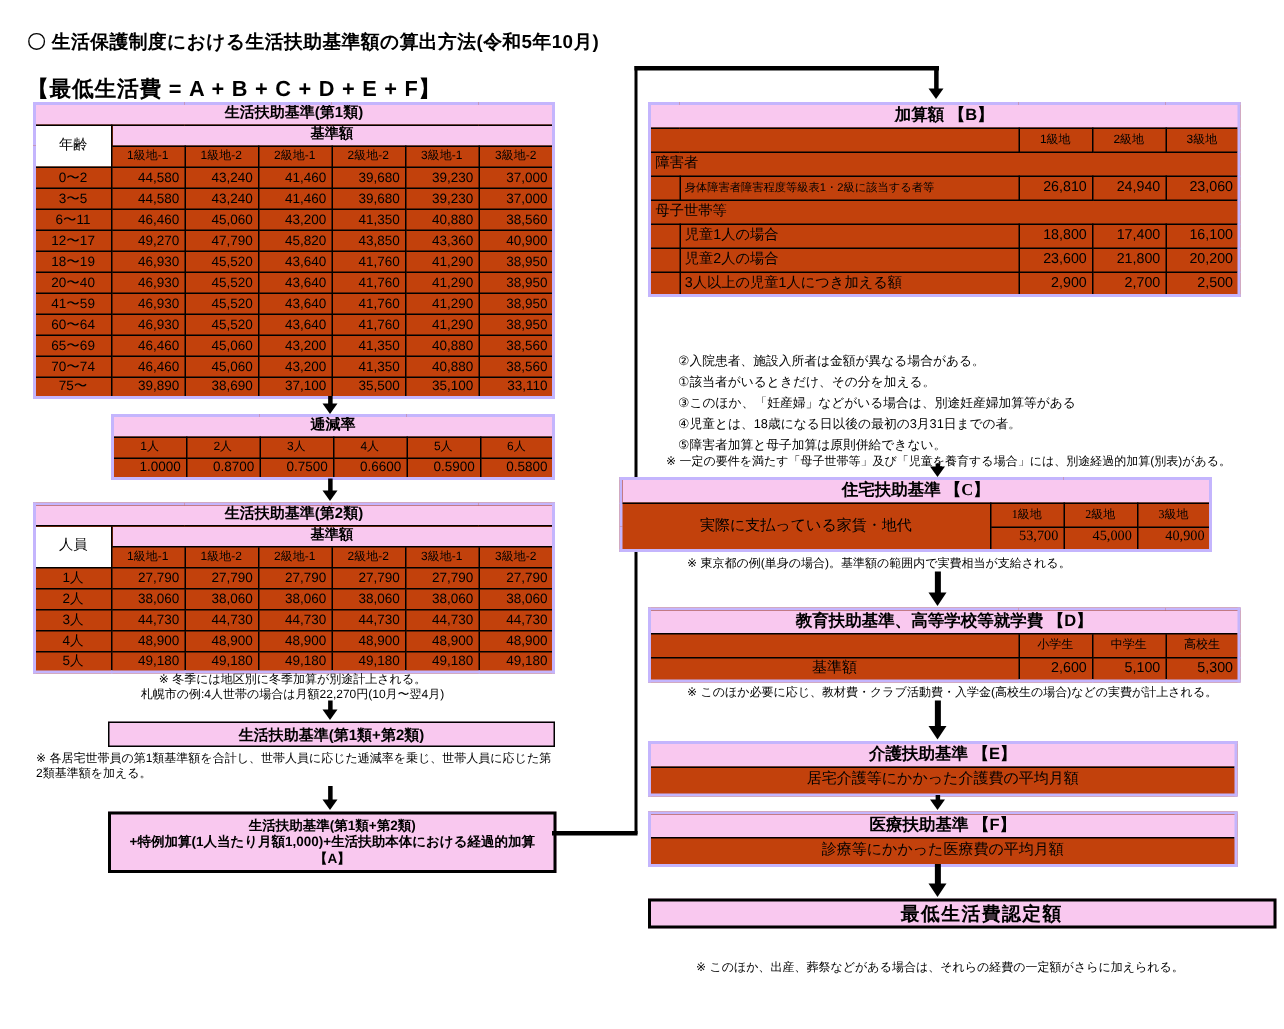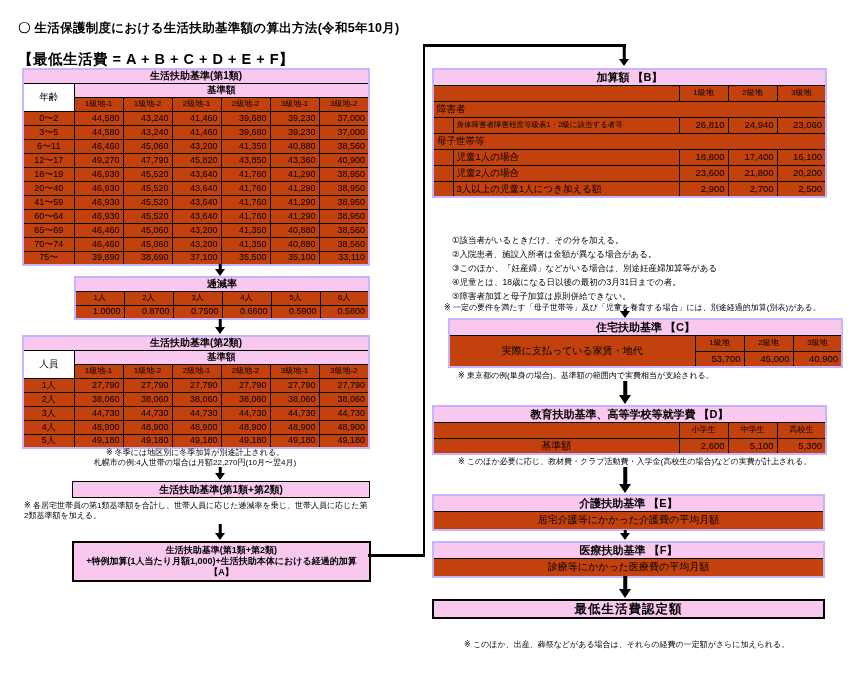--- a/index.html
+++ b/index.html
@@ -386,34 +386,34 @@
           <td></td>
           <td class="blbl">3人以上の児童1人につき加える額</td>
           <td class="bval">2,900</td>
           <td class="bval">2,700</td>
           <td class="bval">2,500</td>
         </tr>
       </tbody>
   </table>
 
   <div class="abs cnotes" style="left:452px;top:233px;" id="bnotes">
+      <div>②入院患者、施設入所者は金額が異なる場合がある。</div>
       <div>①該当者がいるときだけ、その分を加える。</div>
-      <div>②入院患者、施設入所者は金額が異なる場合がある。</div>
       <div>③このほか、「妊産婦」などがいる場合は、別途妊産婦加算等がある</div>
       <div>④児童とは、18歳になる日以後の最初の3月31日までの者。</div>
       <div>⑤障害者加算と母子加算は原則併給できない。</div>
     </div>
   <div class="abs note" style="left:444px;top:303px;white-space:nowrap;">※ 一定の要件を満たす「母子世帯等」及び「児童を養育する場合」には、別途経過的加算(別表)がある。</div>
 
   <div class="arr" style="left:619px;top:309px;height:9px;">
       <i class="stem"></i>
       <i class="head"></i>
     </div>
 
-  <table class="gtable" id="tc" style="left:448px;top:318px;width:393px;">
+  <table class="gtable" id="tc" style="left:413px;top:318px;width:393px;font-family:Liberation Serif, serif;">
     <colgroup>
         <col style="width:246px">
         <col style="width:49px">
         <col style="width:49px">
         <col style="width:49px">
       </colgroup>
     <tbody>
         <tr>
           <th colspan="4" class="pink ttl2">住宅扶助基準 【C】</th>
         </tr>
@@ -494,18 +494,18 @@
           <td class="bodytxt">診療等にかかった医療費の平均月額</td>
         </tr>
   </tbody>
     </table>
 
   <div class="arr arr-lg" style="left:618px;top:576px;height:22px;">
       <i class="stem"></i>
       <i class="head"></i>
     </div>
 
-  <div class="abs finalbar" style="left:432px;top:599px;width:389px;height:16px;">
+  <div class="abs finalbar" style="left:432px;top:599px;width:389px;height:16px;padding-left:26px;">
     <span>最低生活費認定額</span>
   </div>
   <div class="abs note" style="left:464px;top:624px;margin-top:16px;">※ このほか、出産、葬祭などがある場合は、それらの経費の一定額がさらに加えられる。</div>
 
 </div>
 
 </body></html>

